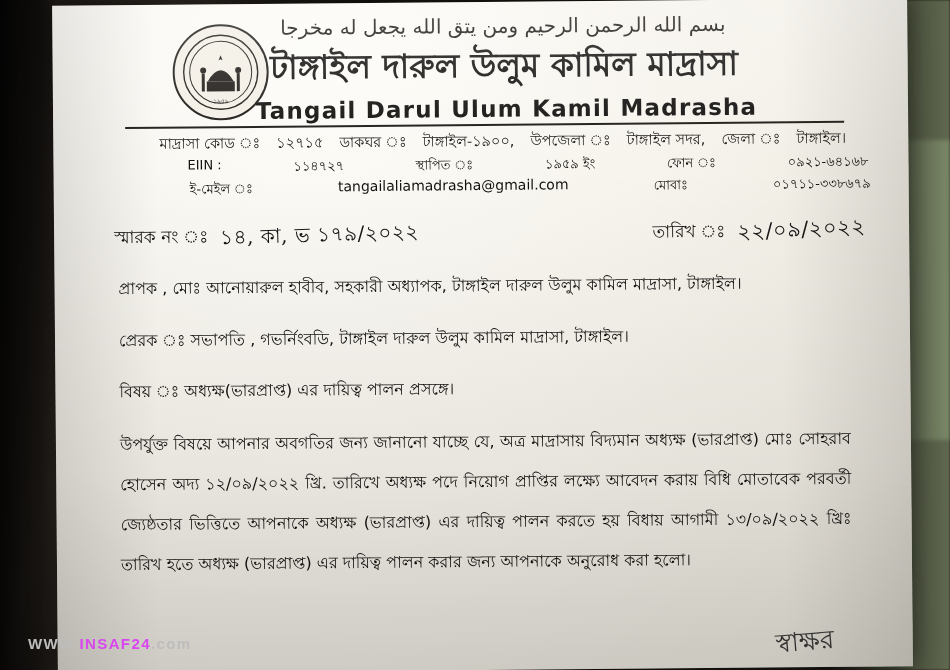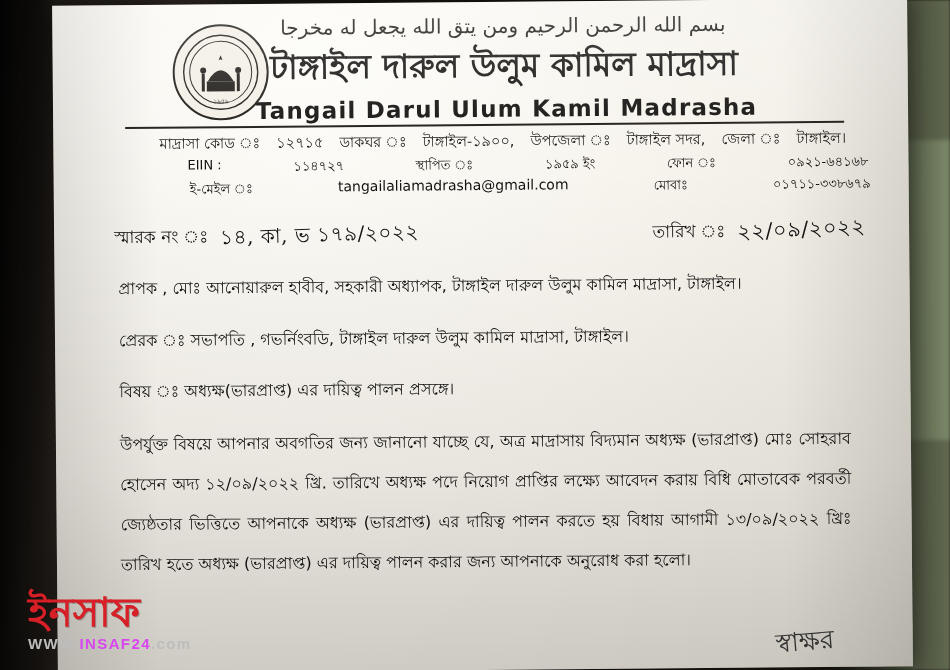--- a/index.html
+++ b/index.html
@@ -304,19 +304,18 @@
         <p>প্রেরক ঃ সভাপতি , গভর্নিংবডি, টাঙ্গাইল দারুল উলুম কামিল মাদ্রাসা, টাঙ্গাইল।</p>
         <p>বিষয় ঃ অধ্যক্ষ(ভারপ্রাপ্ত) এর দায়িত্ব পালন প্রসঙ্গে।</p>
         <p class="para-main">উপর্যুক্ত বিষয়ে আপনার অবগতির জন্য জানানো যাচ্ছে যে, অত্র মাদ্রাসায় বিদ্যমান অধ্যক্ষ (ভারপ্রাপ্ত) মোঃ সোহরাব হোসেন অদ্য ১২/০৯/২০২২ খ্রি. তারিখে অধ্যক্ষ পদে নিয়োগ প্রাপ্তির লক্ষ্যে আবেদন করায় বিধি মোতাবেক পরবর্তী জ্যেষ্ঠতার ভিত্তিতে আপনাকে অধ্যক্ষ (ভারপ্রাপ্ত) এর দায়িত্ব পালন করতে হয় বিধায় আগামী ১৩/০৯/২০২২ খ্রিঃ তারিখ হতে অধ্যক্ষ (ভারপ্রাপ্ত) এর দায়িত্ব পালন করার জন্য আপনাকে অনুরোধ করা হলো।</p>
       </div>
 
       <div class="signature">স্বাক্ষর</div>
     </div>
   </div>
 
   <div class="watermark">
-    <div class="wm-bn">ইনসাফ</div>
     <div class="wm-url">
       <span class="w">WWW.</span><span class="i">INSAF24</span><span class="c">.com</span>
     </div>
   </div>
 
 </div>
 
 </body></html>

